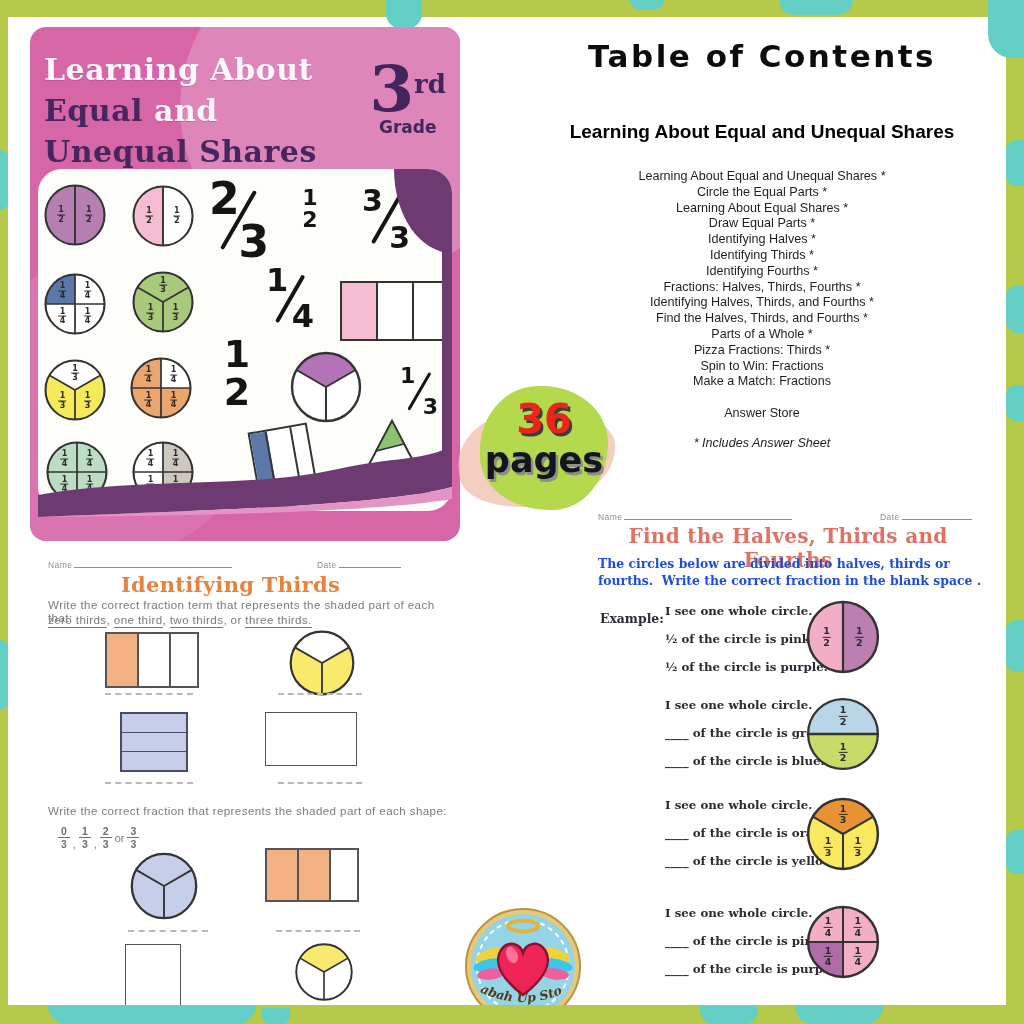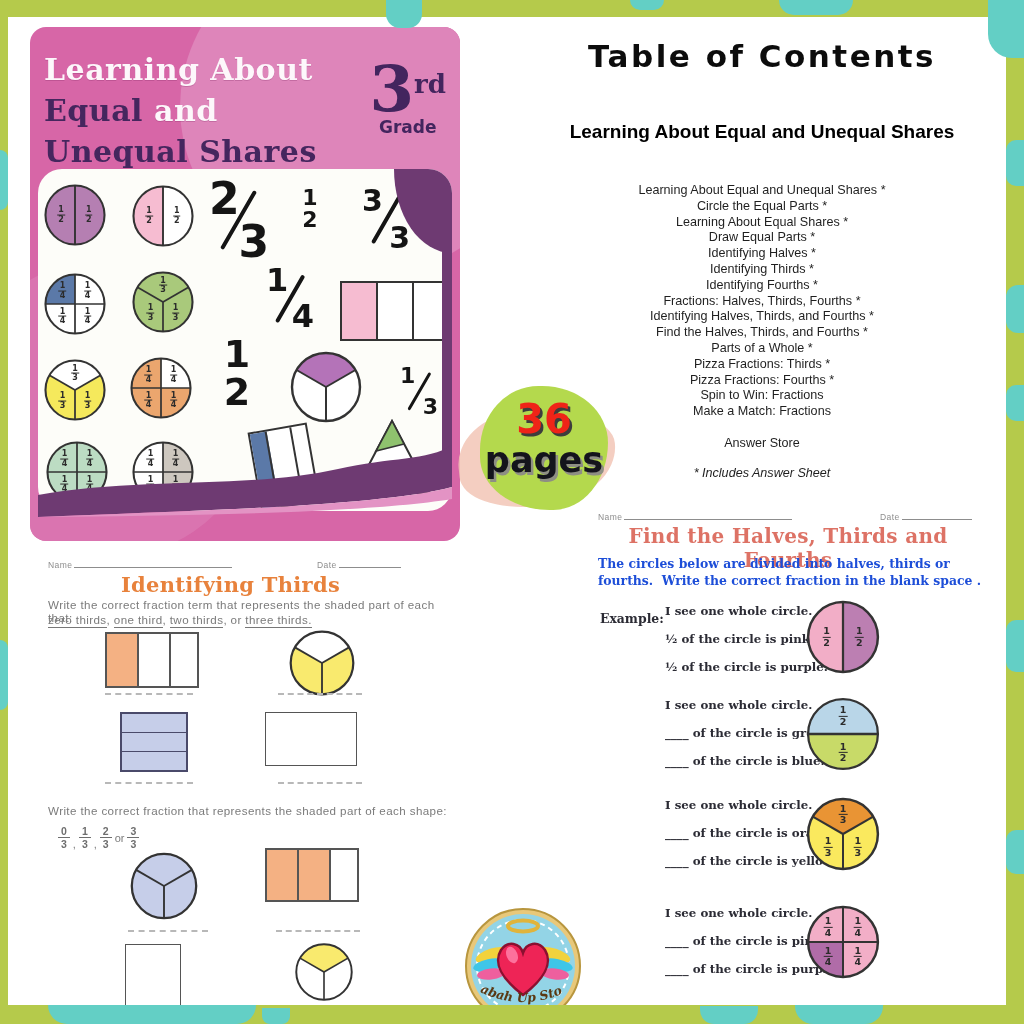--- a/index.html
+++ b/index.html
@@ -42,21 +42,21 @@
   .rect3{position:absolute;display:flex;border:2px solid #333;background:#fff}
   .rect3 div{border-right:2px solid #333}
   .rect3 div:last-child{border-right:none}
   .srect3{position:absolute;display:flex;flex-direction:column;border:2px solid #4a4a6a;background:#fff}
   .srect3 div{border-bottom:1.6px solid #4a4a6a}
   .srect3 div:last-child{border-bottom:none}
   
   .toc{position:absolute;left:520px;top:38px;width:484px;z-index:2;text-align:center;color:#111}
   .toc-title{font:700 31px "DejaVu Sans",sans-serif;letter-spacing:2.5px;color:#0c0c0c}
   .toc-sub{font:700 19px "Liberation Sans",sans-serif;margin-top:47px;color:#000}
-  .toc-items{margin-top:40px}
+  .toc-items{margin-top:26px}
   .toc-item{font:400 12.6px "Liberation Sans",sans-serif;line-height:15.8px;color:#1f1f1f}
   .toc-answer{font:400 12.6px "Liberation Sans",sans-serif;margin-top:16px;color:#1f1f1f}
   .toc-foot{font:italic 400 12.6px "Liberation Sans",sans-serif;margin-top:16px;color:#1f1f1f}
   
   .ndl{font:400 8.5px "Liberation Sans",sans-serif;color:#8d8d8d;letter-spacing:.4px}
   .nline{display:inline-block;border-bottom:1.2px solid #8d8d8d;height:7px;margin-left:2px}
   
   .wsl{position:absolute;left:38px;top:548px;width:415px;height:470px;z-index:2}
   .wsr{position:absolute;left:592px;top:498px;width:392px;height:530px;z-index:2}
   .wsl-title{position:absolute;left:0;right:30px;top:24px;text-align:center;font:700 21px "DejaVu Serif",serif;color:#e8823c;letter-spacing:.3px}
@@ -347,21 +347,20 @@
       <div class="toc-item">Learning About Equal Shares *</div>
       <div class="toc-item">Draw Equal Parts *</div>
       <div class="toc-item">Identifying Halves *</div>
       <div class="toc-item">Identifying Thirds *</div>
       <div class="toc-item">Identifying Fourths *</div>
       <div class="toc-item">Fractions: Halves, Thirds, Fourths *</div>
       <div class="toc-item">Identifying Halves, Thirds, and Fourths  *</div>
       <div class="toc-item">Find the Halves, Thirds, and Fourths *</div>
       <div class="toc-item">Parts of a Whole *</div>
       <div class="toc-item">Pizza Fractions: Thirds *</div>
-      <div class="toc-item">Pizza Fractions: Fourths *</div>
       <div class="toc-item">Spin to Win: Fractions</div>
       <div class="toc-item">Make a Match: Fractions</div>
     </div>
     <div class="toc-answer">Answer Store</div>
     <div class="toc-foot">* Includes Answer Sheet</div>
   </div>
 
   <div class="badge36">
     <div class="wc"></div>
     <div class="gb"></div>

